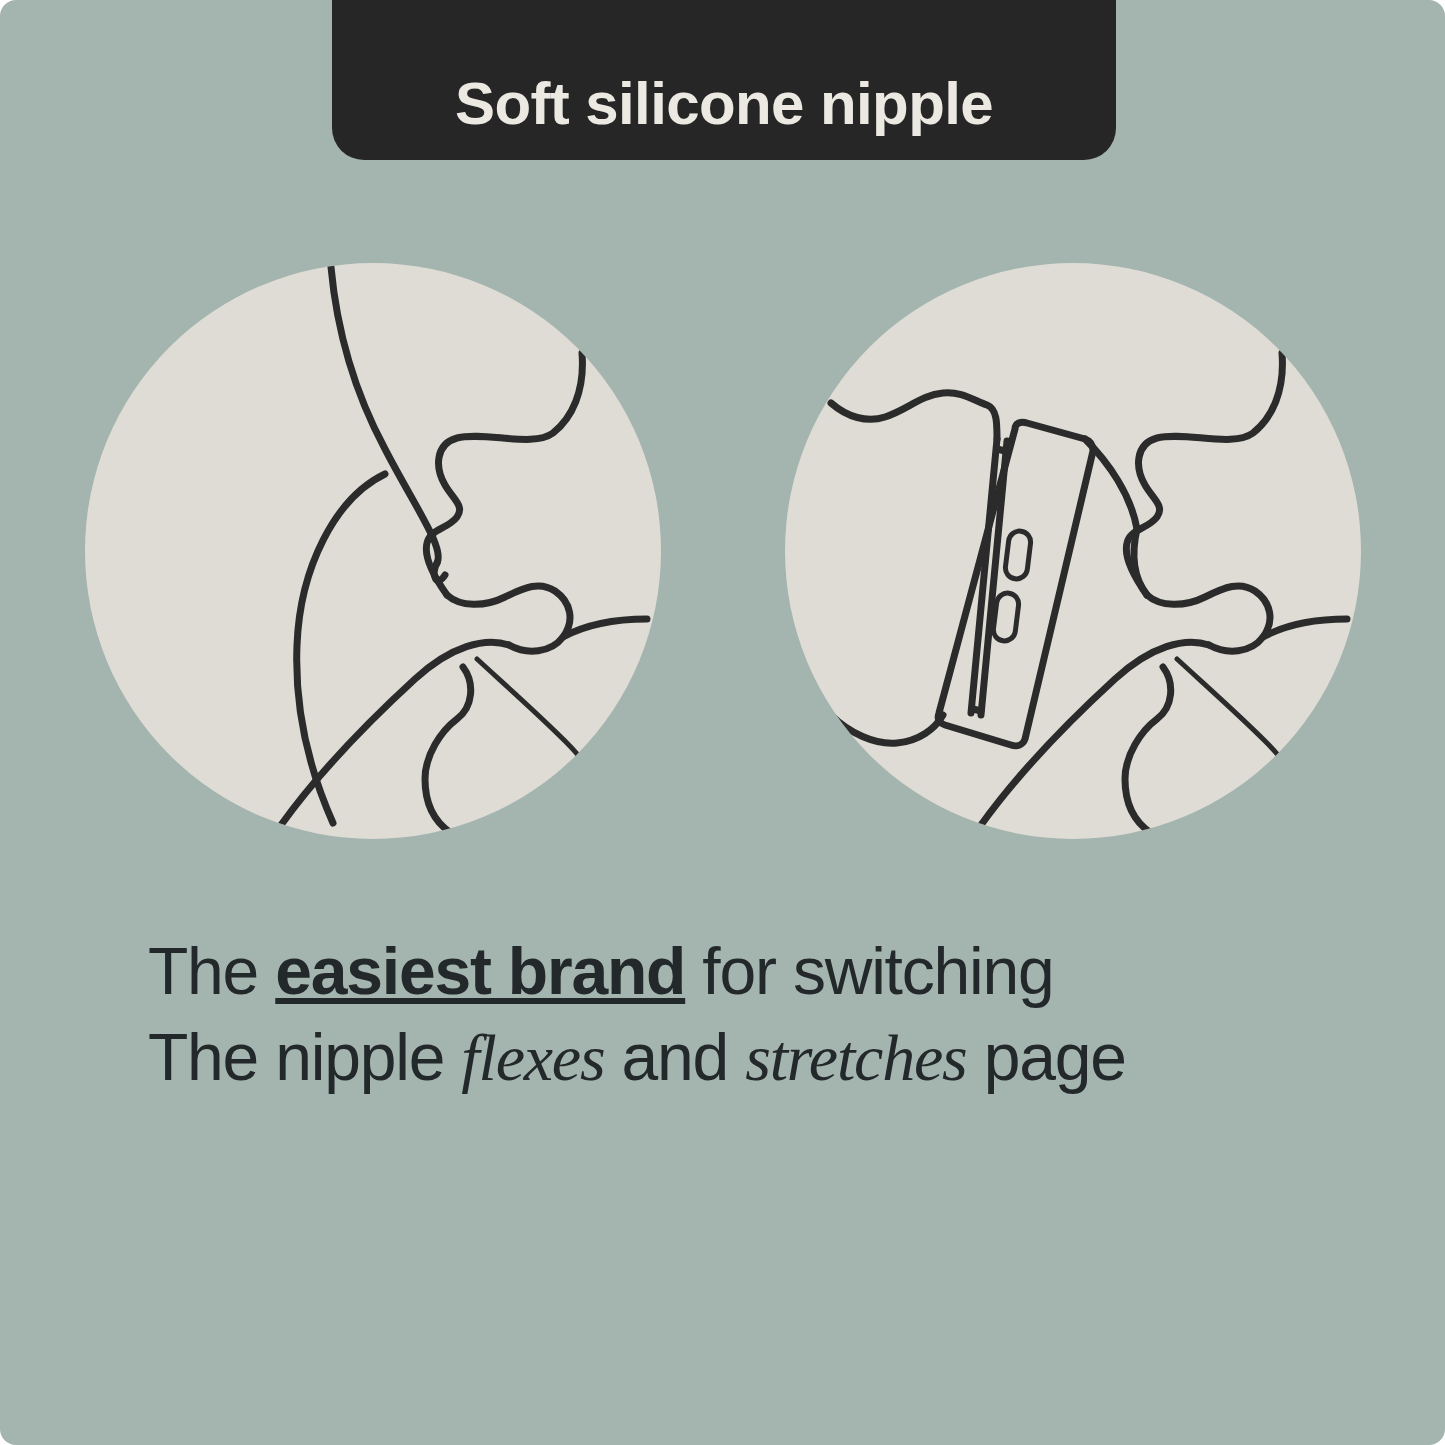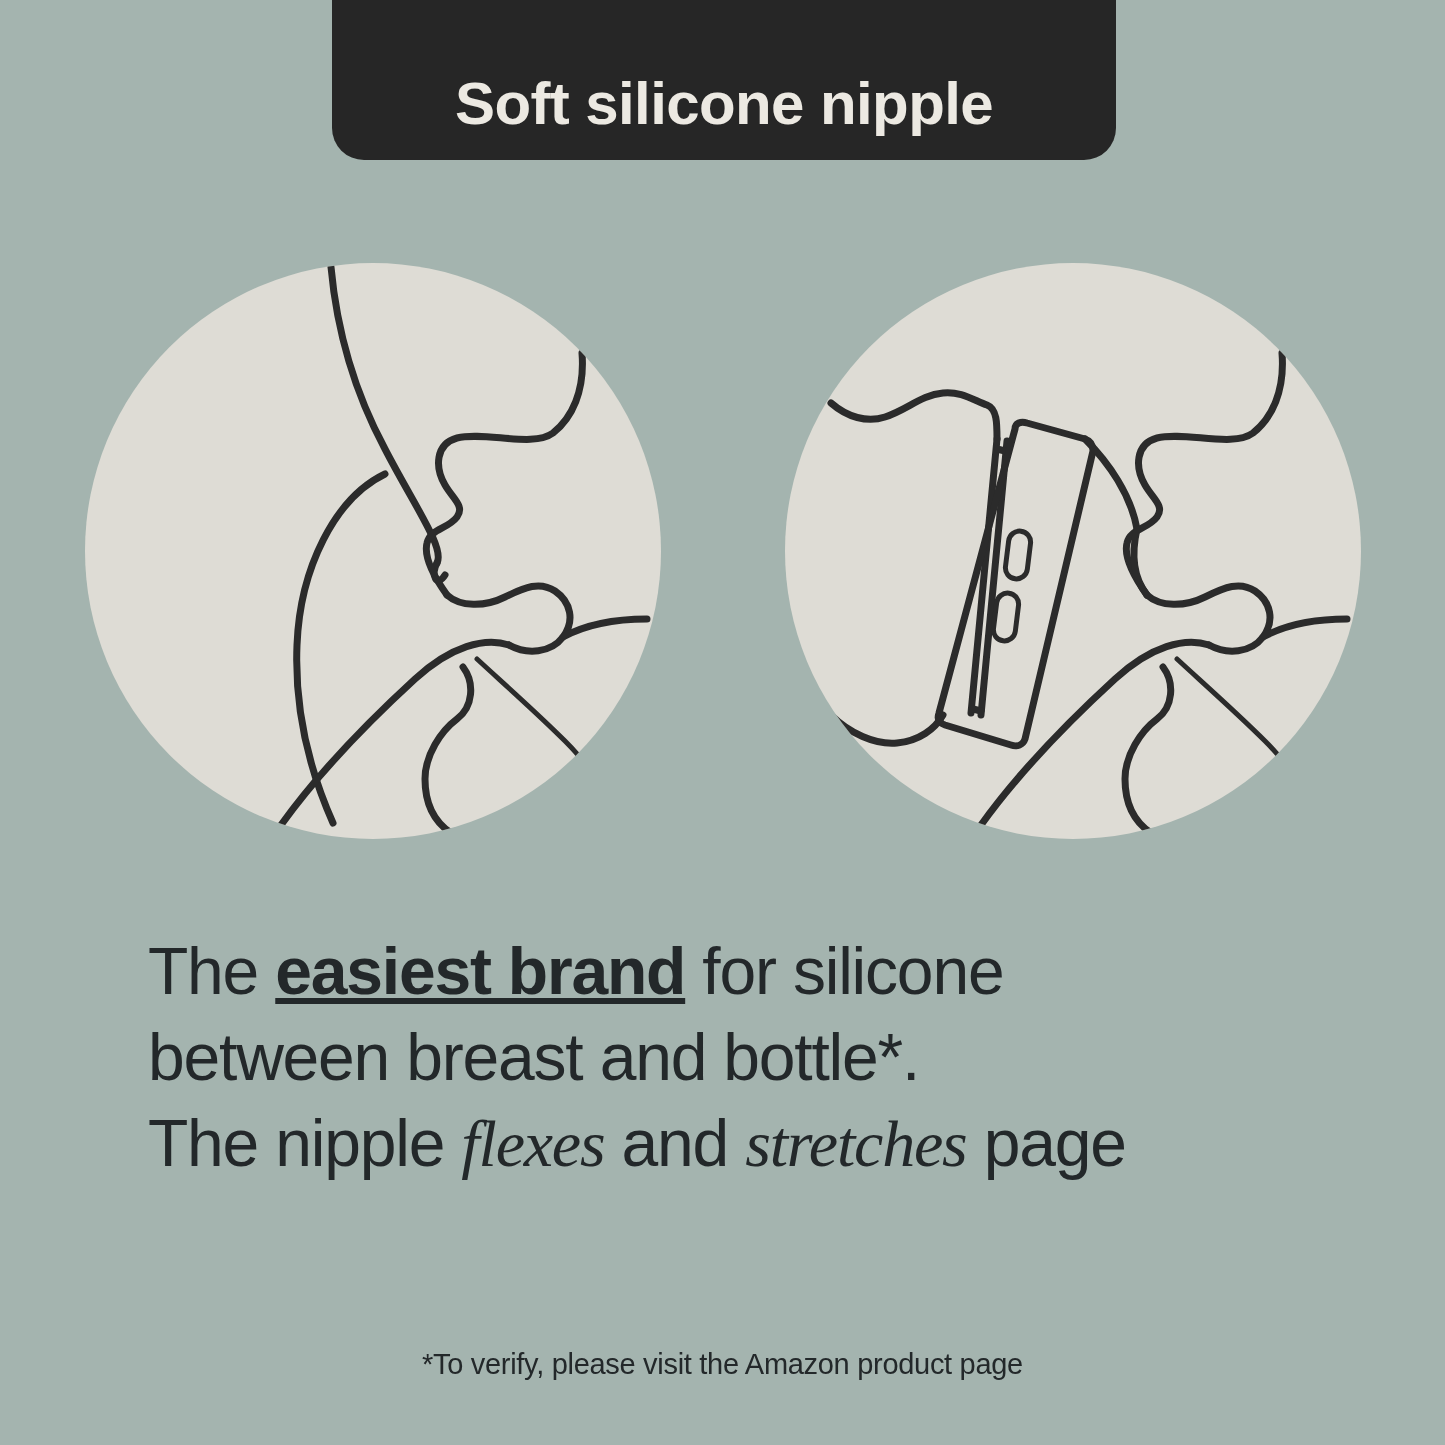--- a/index.html
+++ b/index.html
@@ -11,20 +11,21 @@
     height: 1445px;
     overflow: hidden;
     font-family: "Liberation Sans", sans-serif;
   }
   #page {
     position: relative;
     width: 1445px;
     height: 1445px;
     background: #a4b4af;
     overflow: hidden;
+    border-radius: 16px;
   }
 
   
   #header-banner {
     position: absolute;
     left: 332px;
     top: -48px;
     width: 784px;
     height: 208px;
     background: #262626;
@@ -197,23 +198,21 @@
       <path class="stroke" d="M378 404 C 390 420, 388 444, 372 456 C 356 468, 340 492, 340 516
                                C 340 540, 348 558, 366 570"></path>
 
       <path class="stroke-thin" d="M392 396 C 418 420, 452 450, 480 478 C 500 498, 508 512, 508 520"></path>
 
       <path class="stroke" d="M46 452 C 64 470, 90 482, 112 480 C 134 478, 150 466, 158 452"></path>
     </svg>
   </div>
 
   <div id="body-copy">
-    <div class="copy-line"><span>The </span><b>easiest brand</b><span> for silicone</span></div>
-
-    <div class="copy-line"><span>between breast and bottle*.</span></div>
+    <div class="copy-line"><span>The </span><b>easiest brand</b><span> for switching</span></div>
+
 
     <div class="copy-line"><span>The nipple </span><i>flexes</i><span> and </span><i>stretches</i><span> page</span></div>
 
   </div>
 
-  <div id="footnote">*To verify, please visit the Amazon product page</div>
 
 </div>
 
 </body></html>

